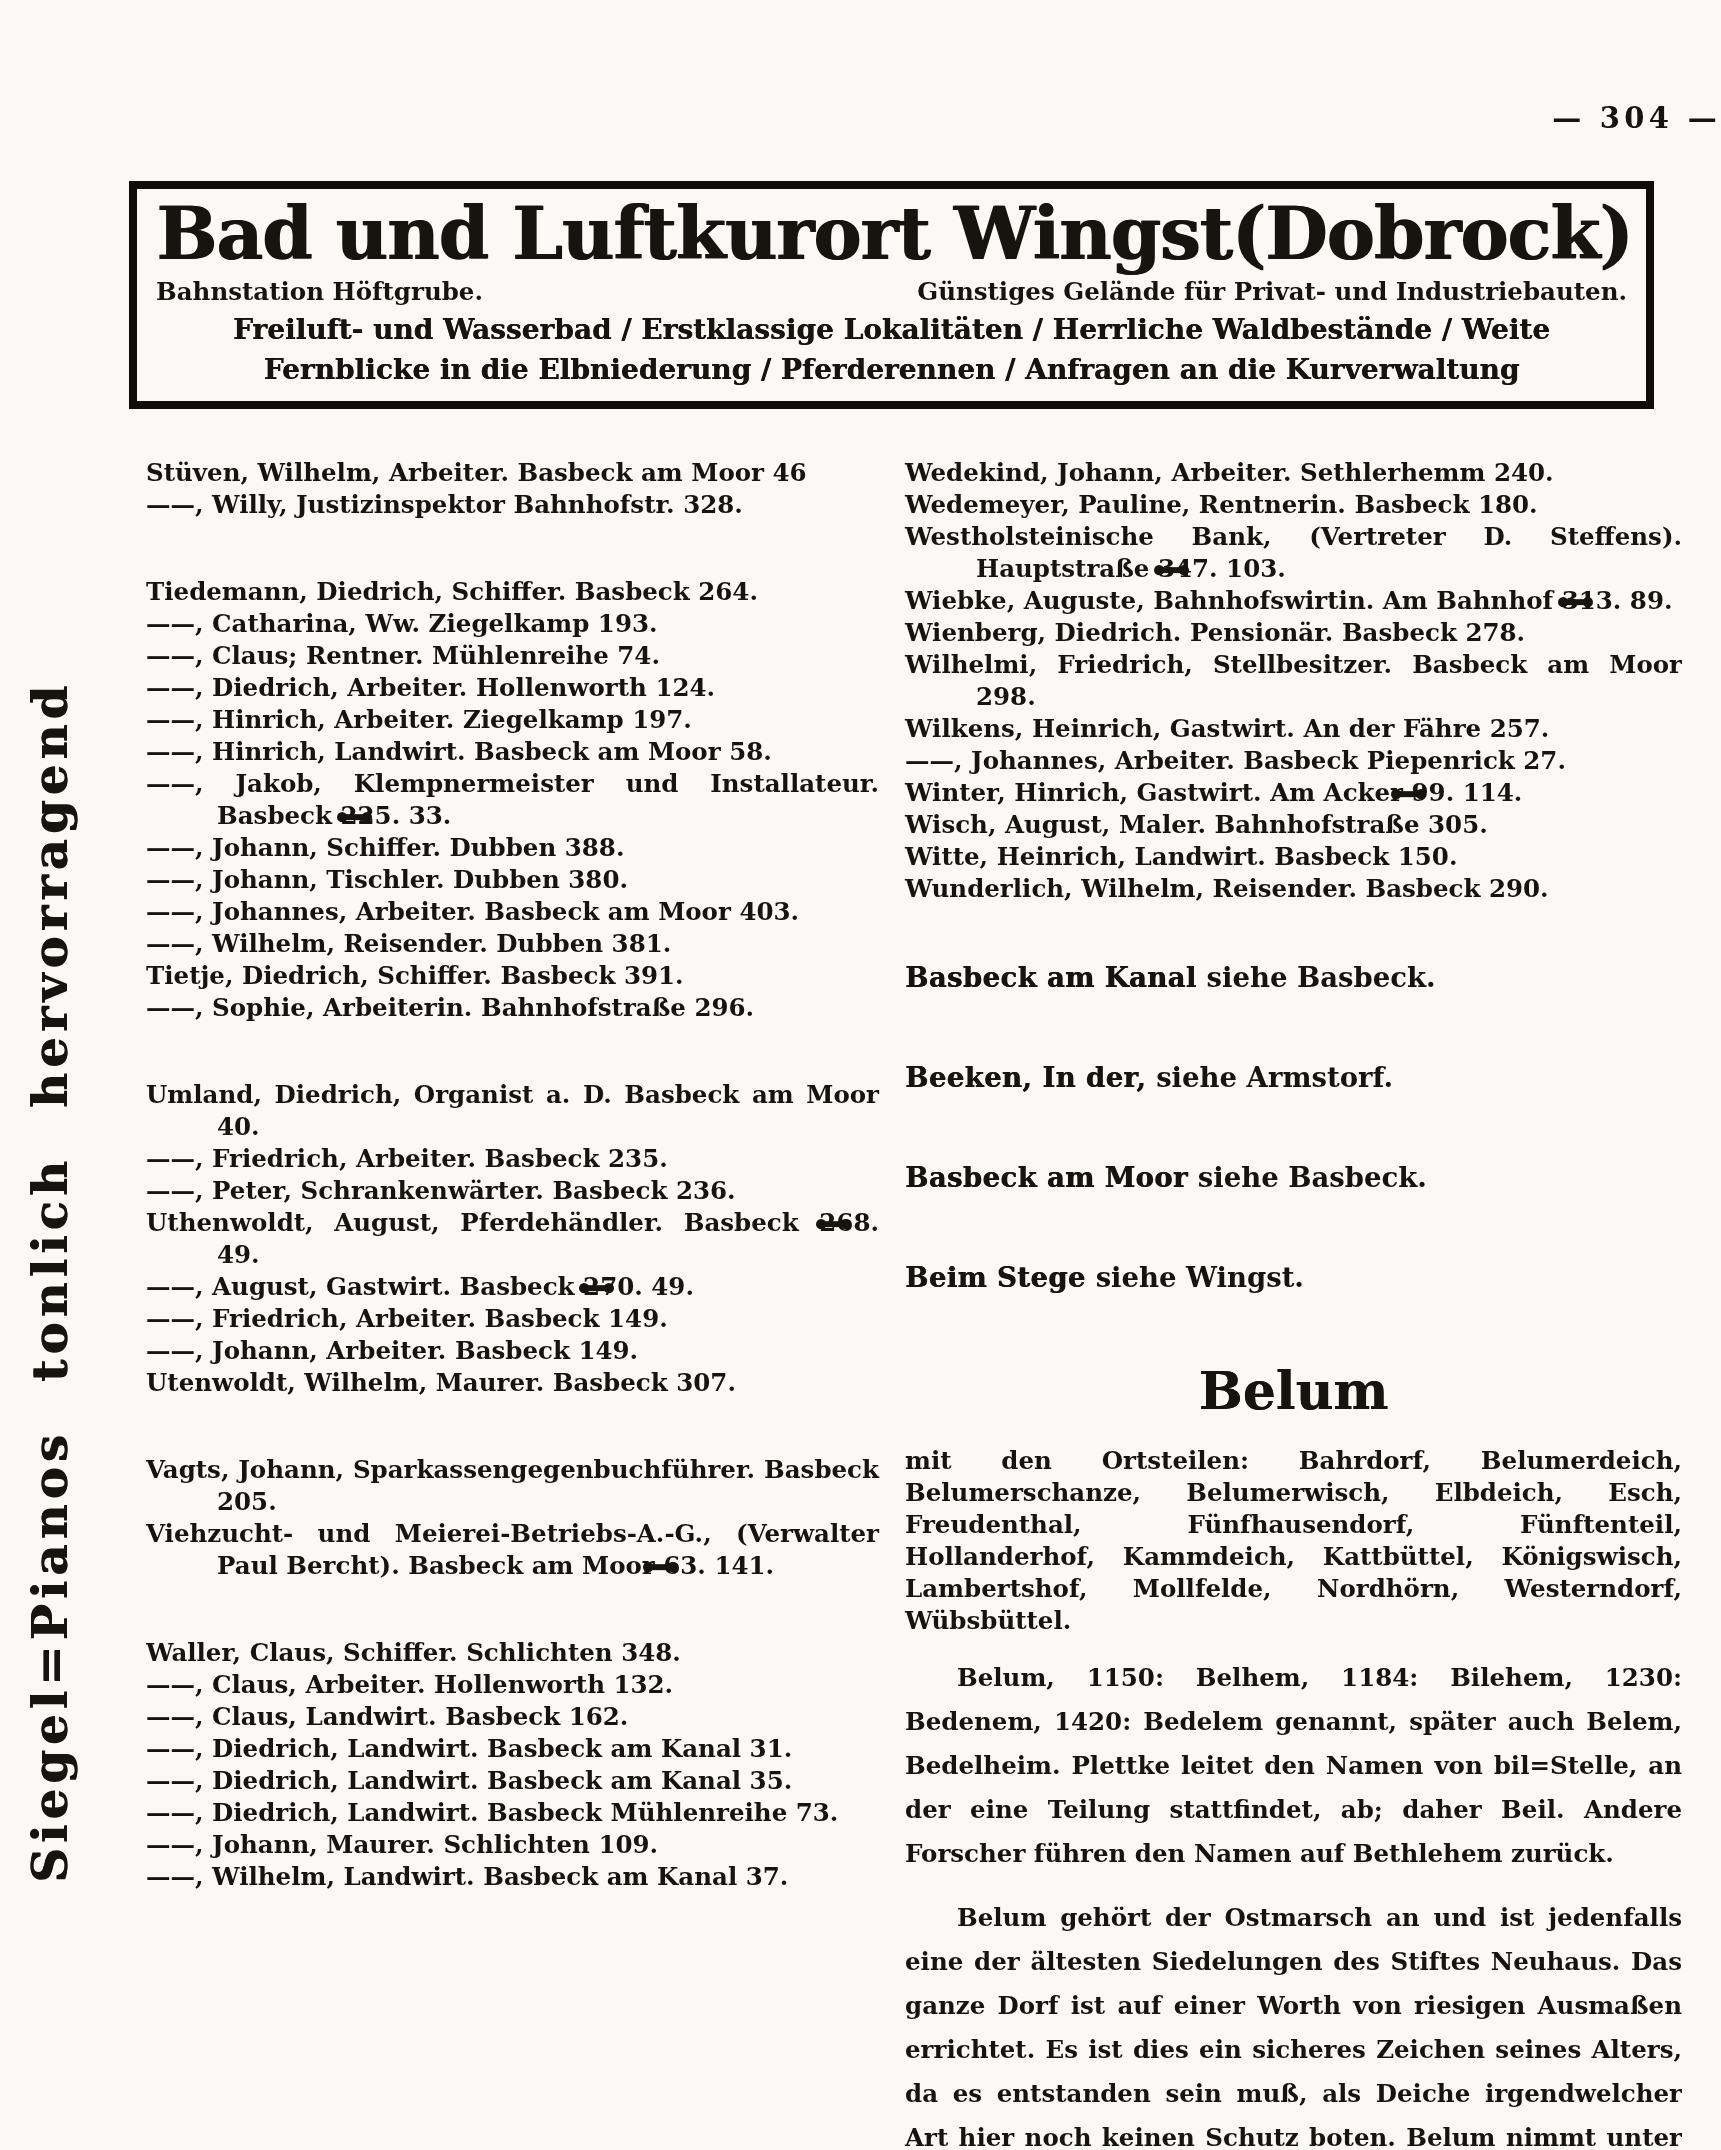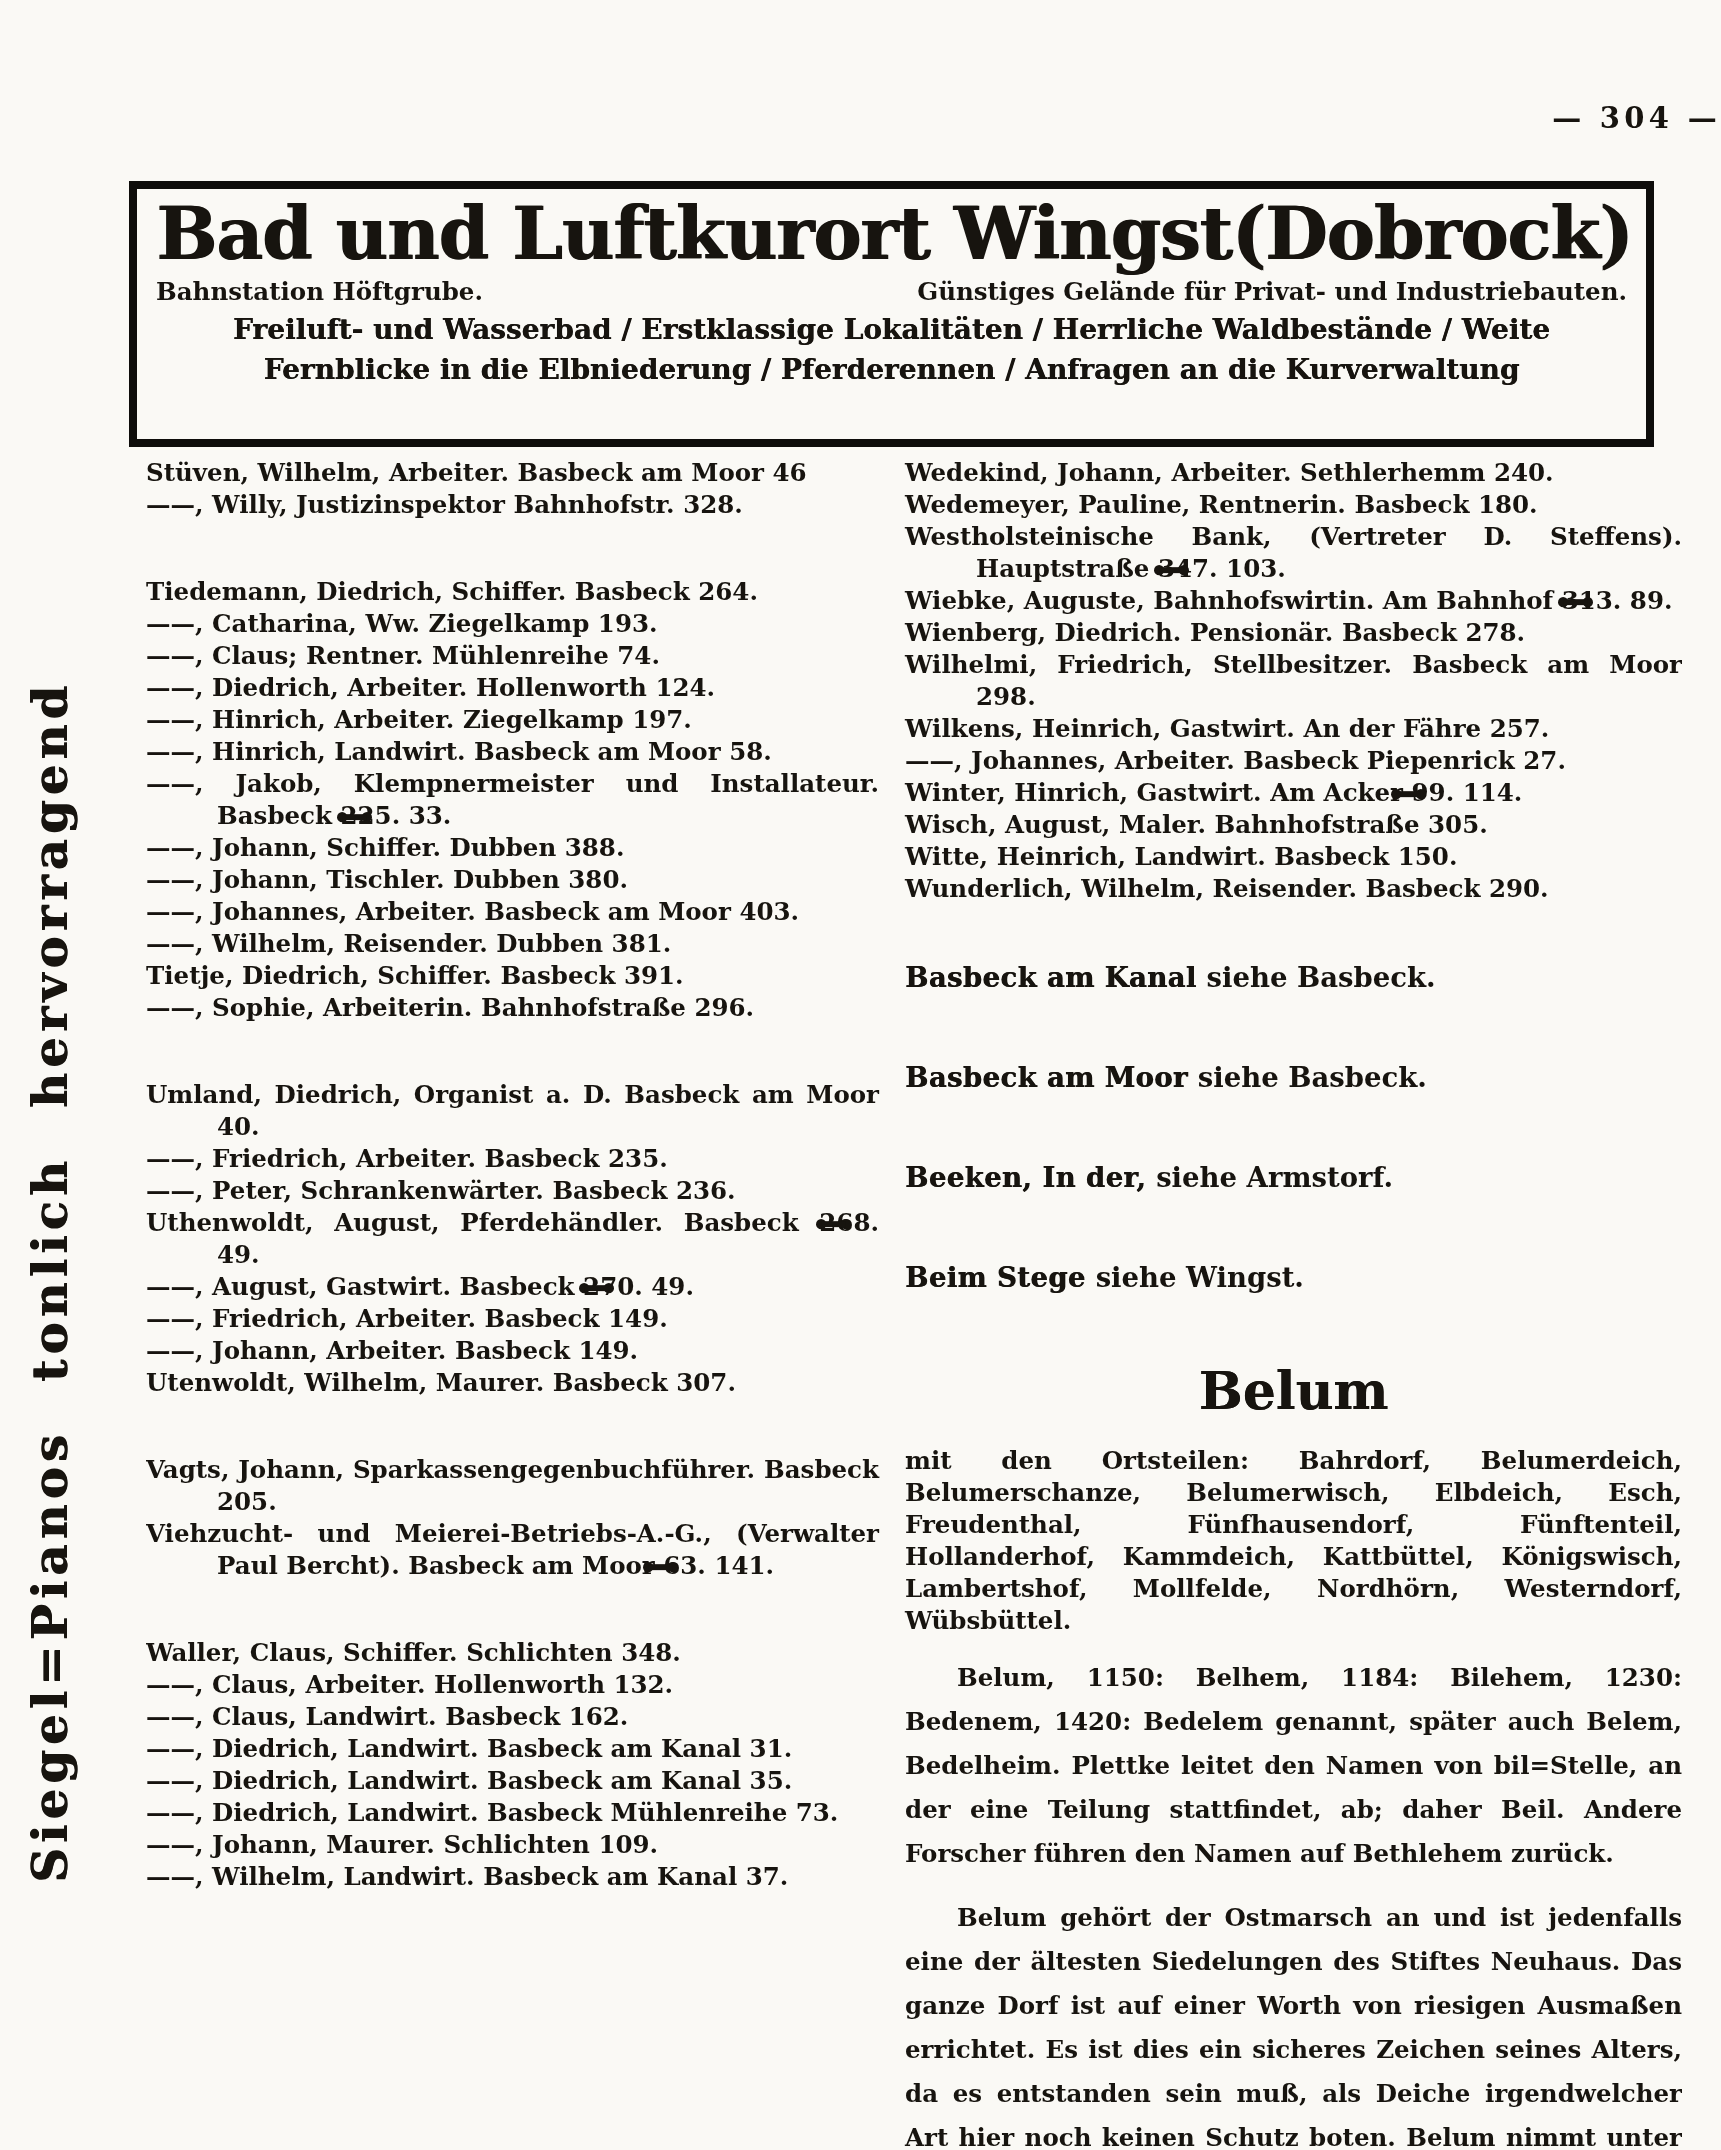--- a/index.html
+++ b/index.html
@@ -7,21 +7,21 @@
     position:relative;width:1721px;height:2506px;background:#faf9f5;color:#17140f;
     font-family:"DejaVu Serif", serif;overflow:hidden;
   }
   
   .page-number{
     position:absolute;top:101px;left:0;width:100%;text-align:right;
     font-size:29px;font-weight:bold;letter-spacing:4.3px;
   }
   
   .header-ad{
-    position:absolute;left:129px;top:181px;width:1525px;height:266px;
+    position:absolute;left:129px;top:181px;width:1525px;height:228px;
     border:8.6px solid #0e0d0b;box-sizing:border-box;padding:6px 19px 4.3px;
     text-align:center;background:#faf9f5;
   }
   .ad-title{
     font-size:72px;font-weight:bold;white-space:nowrap;letter-spacing:-0.9px;
     line-height:1.08;text-shadow:1.3px 0 0 currentColor;
   }
   .ad-subrow{
     display:flex;justify-content:space-between;gap:26px;
     font-size:24.5px;font-weight:bold;margin-top:4.3px;white-space:nowrap;
@@ -166,22 +166,22 @@
           <div class="entry">Winter, Hinrich, Gastwirt. Am Acker 99.<span class="phone-icon"><svg viewBox="0 0 34 14" aria-hidden="true">
                 <circle cx="5" cy="7" r="5"></circle>
                 <circle cx="29" cy="7" r="5"></circle>
                 <rect x="5" y="4.1" width="24" height="5.8"></rect>
               </svg></span><span class="phone-num"> 114.</span></div>
           <div class="entry">Wisch, August, Maler. Bahnhofstraße 305.</div>
           <div class="entry">Witte, Heinrich, Landwirt. Basbeck 150.</div>
           <div class="entry">Wunderlich, Wilhelm, Reisender. Basbeck 290.</div>
         </div>
         <div class="crossref"><span class="lead">Basbeck am Kanal </span><span class="rest">siehe Basbeck.</span></div>
+        <div class="crossref"><span class="lead">Beeken, In der, </span><span class="rest">siehe Armstorf.</span></div>
         <div class="crossref"><span class="lead">Basbeck am Moor </span><span class="rest">siehe Basbeck.</span></div>
-        <div class="crossref"><span class="lead">Beeken, In der, </span><span class="rest">siehe Armstorf.</span></div>
         <div class="crossref"><span class="lead">Beim Stege </span><span class="rest">siehe Wingst.</span></div>
         <div class="place-heading">Belum</div>
         <p class="place-intro">mit den Ortsteilen: Bahrdorf, Belumerdeich, Belumerschanze, Belumerwisch, Elbdeich, Esch, Freudenthal, Fünfhausendorf, Fünftenteil, Hollanderhof, Kammdeich, Kattbüttel, Königswisch, Lambertshof, Mollfelde, Nordhörn, Westerndorf, Wübsbüttel.</p>
         <p class="place-para">Belum, 1150: Belhem, 1184: Bilehem, 1230: Bedenem, 1420: Bedelem genannt, später auch Belem, Bedelheim. Plettke leitet den Namen von bil=Stelle, an der eine Teilung stattfindet, ab; daher Beil. Andere Forscher führen den Namen auf Bethlehem zurück.</p>
         <p class="place-para">Belum gehört der Ostmarsch an und ist jedenfalls eine der ältesten Siedelungen des Stiftes Neuhaus. Das ganze Dorf ist auf einer Worth von riesigen Ausmaßen errichtet. Es ist dies ein sicheres Zeichen seines Alters, da es entstanden sein muß, als Deiche irgendwelcher Art hier noch keinen Schutz boten. Belum nimmt unter den Marschdörfern eine Sonderstellung ein, indem es</p>
       </div>
   </div>
 
 </div>
 

